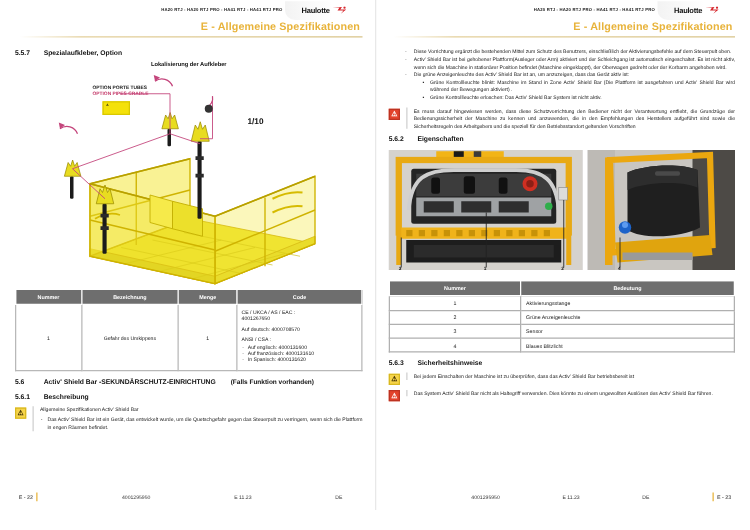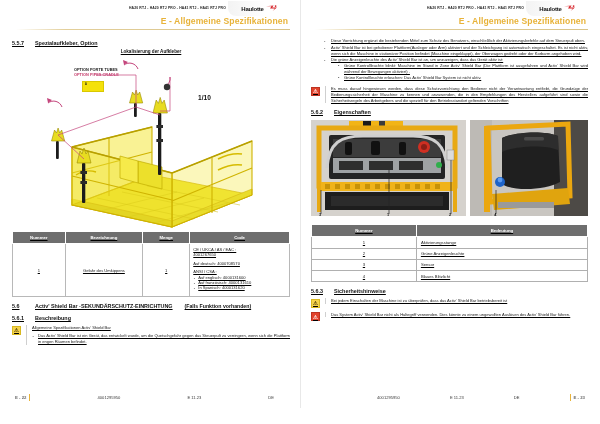--- a/index.html
+++ b/index.html
@@ -3,21 +3,21 @@
 <meta charset="utf-8">
 <style>
   * { box-sizing: border-box; margin: 0; padding: 0; }
   html, body {
     width: 600px; height: 424px;
     background: #ffffff;
     font-family: "Liberation Sans", sans-serif;
     overflow: hidden;
   }
   .spread { display: flex; width: 600px; height: 424px; background:#fff; }
-  .page { width: 300px; height: 408px; position: relative; background: #fff; text-decoration: underline; }
+  .page { width: 300px; height: 408px; position: relative; background: #fff; }
   .page.left  { padding: 0 10px 0 12px; }
   .page.right { padding: 0 12px 0 10px; border-left: 1px solid #e8e8e8; }
 
   
   .hdr { position: relative; height: 34px; }
   .hdr-models {
     position: absolute; top: 6px; font-size: 3.4px; letter-spacing: .15px;
     color: #1a1a1a; font-weight: 700; white-space: nowrap;
   }
   .page.left  .hdr-models { right: 64px; }

